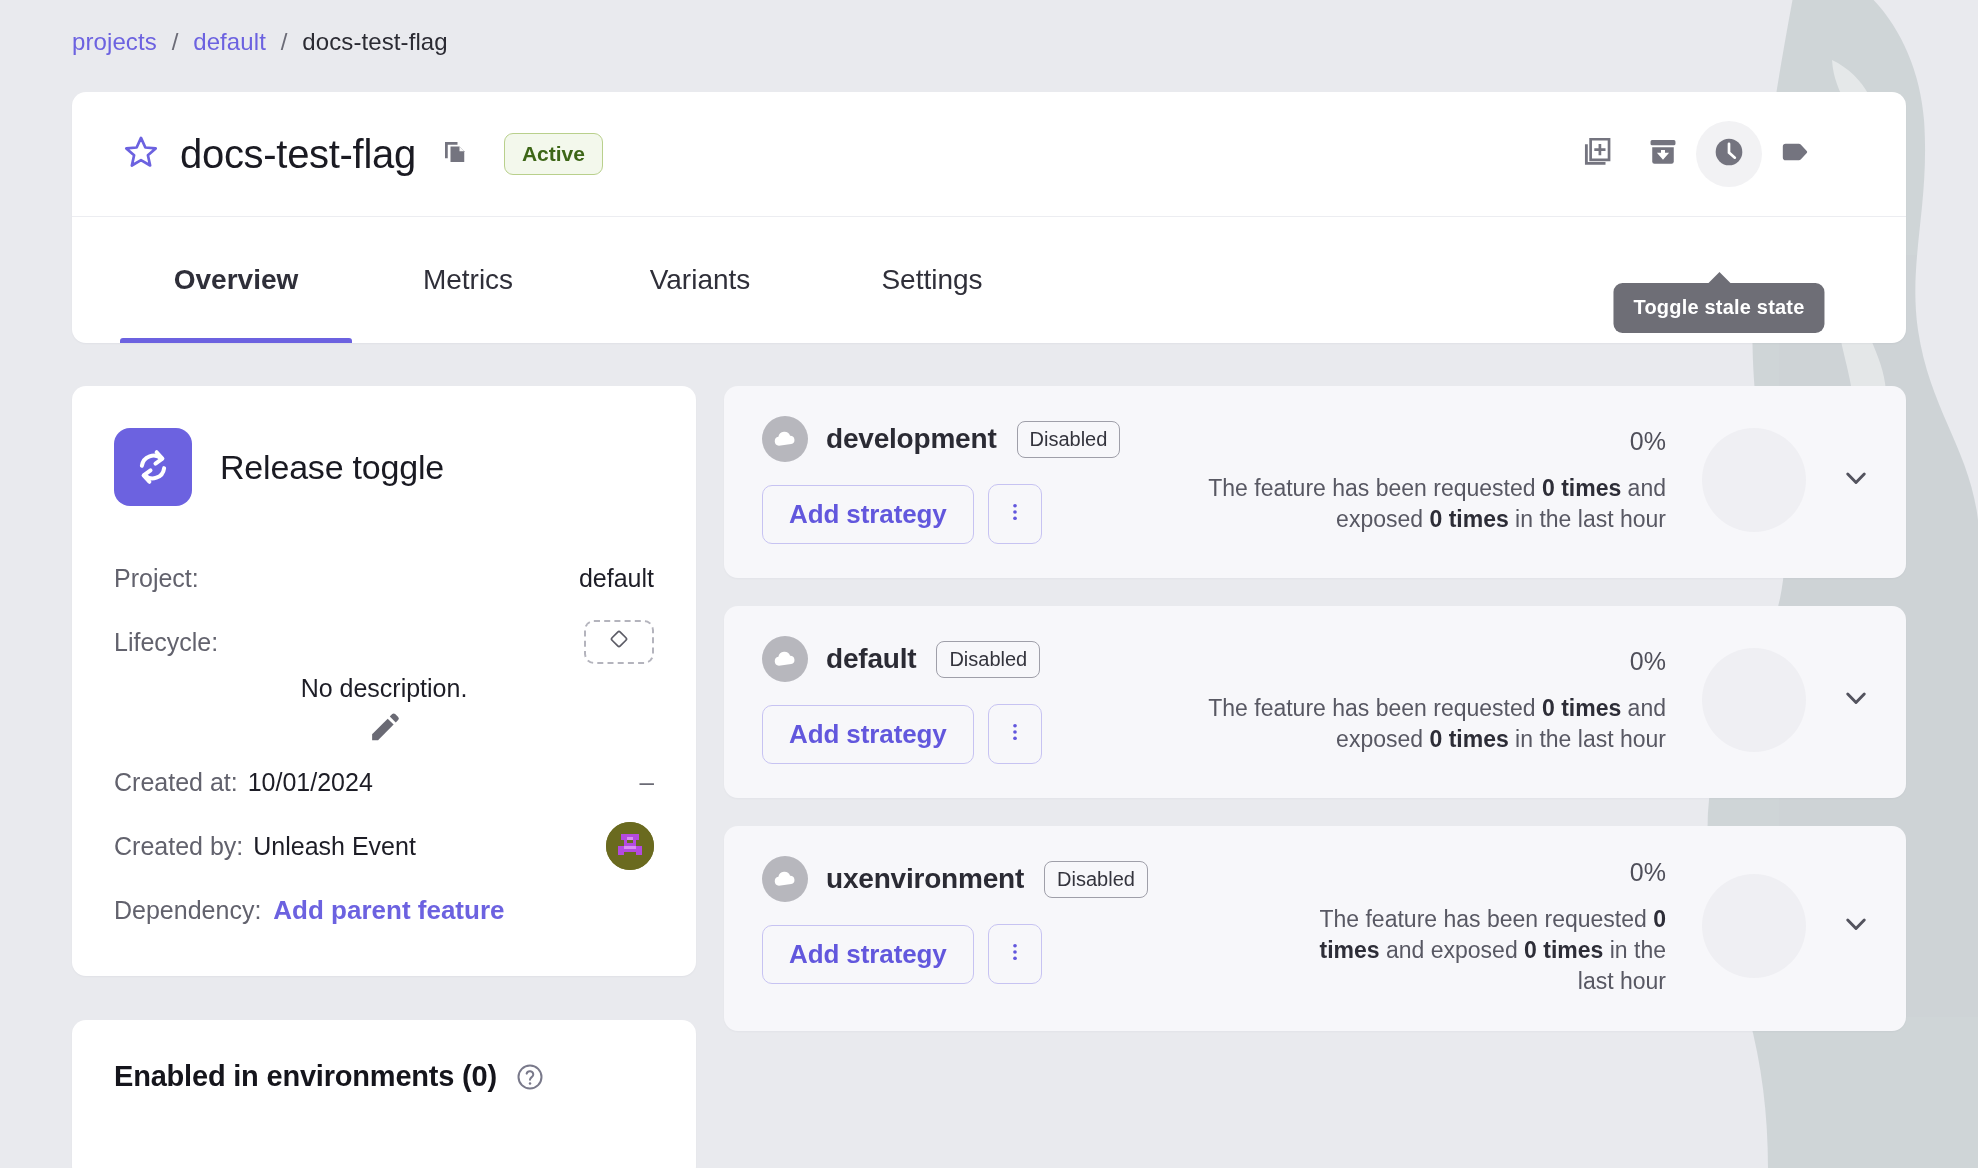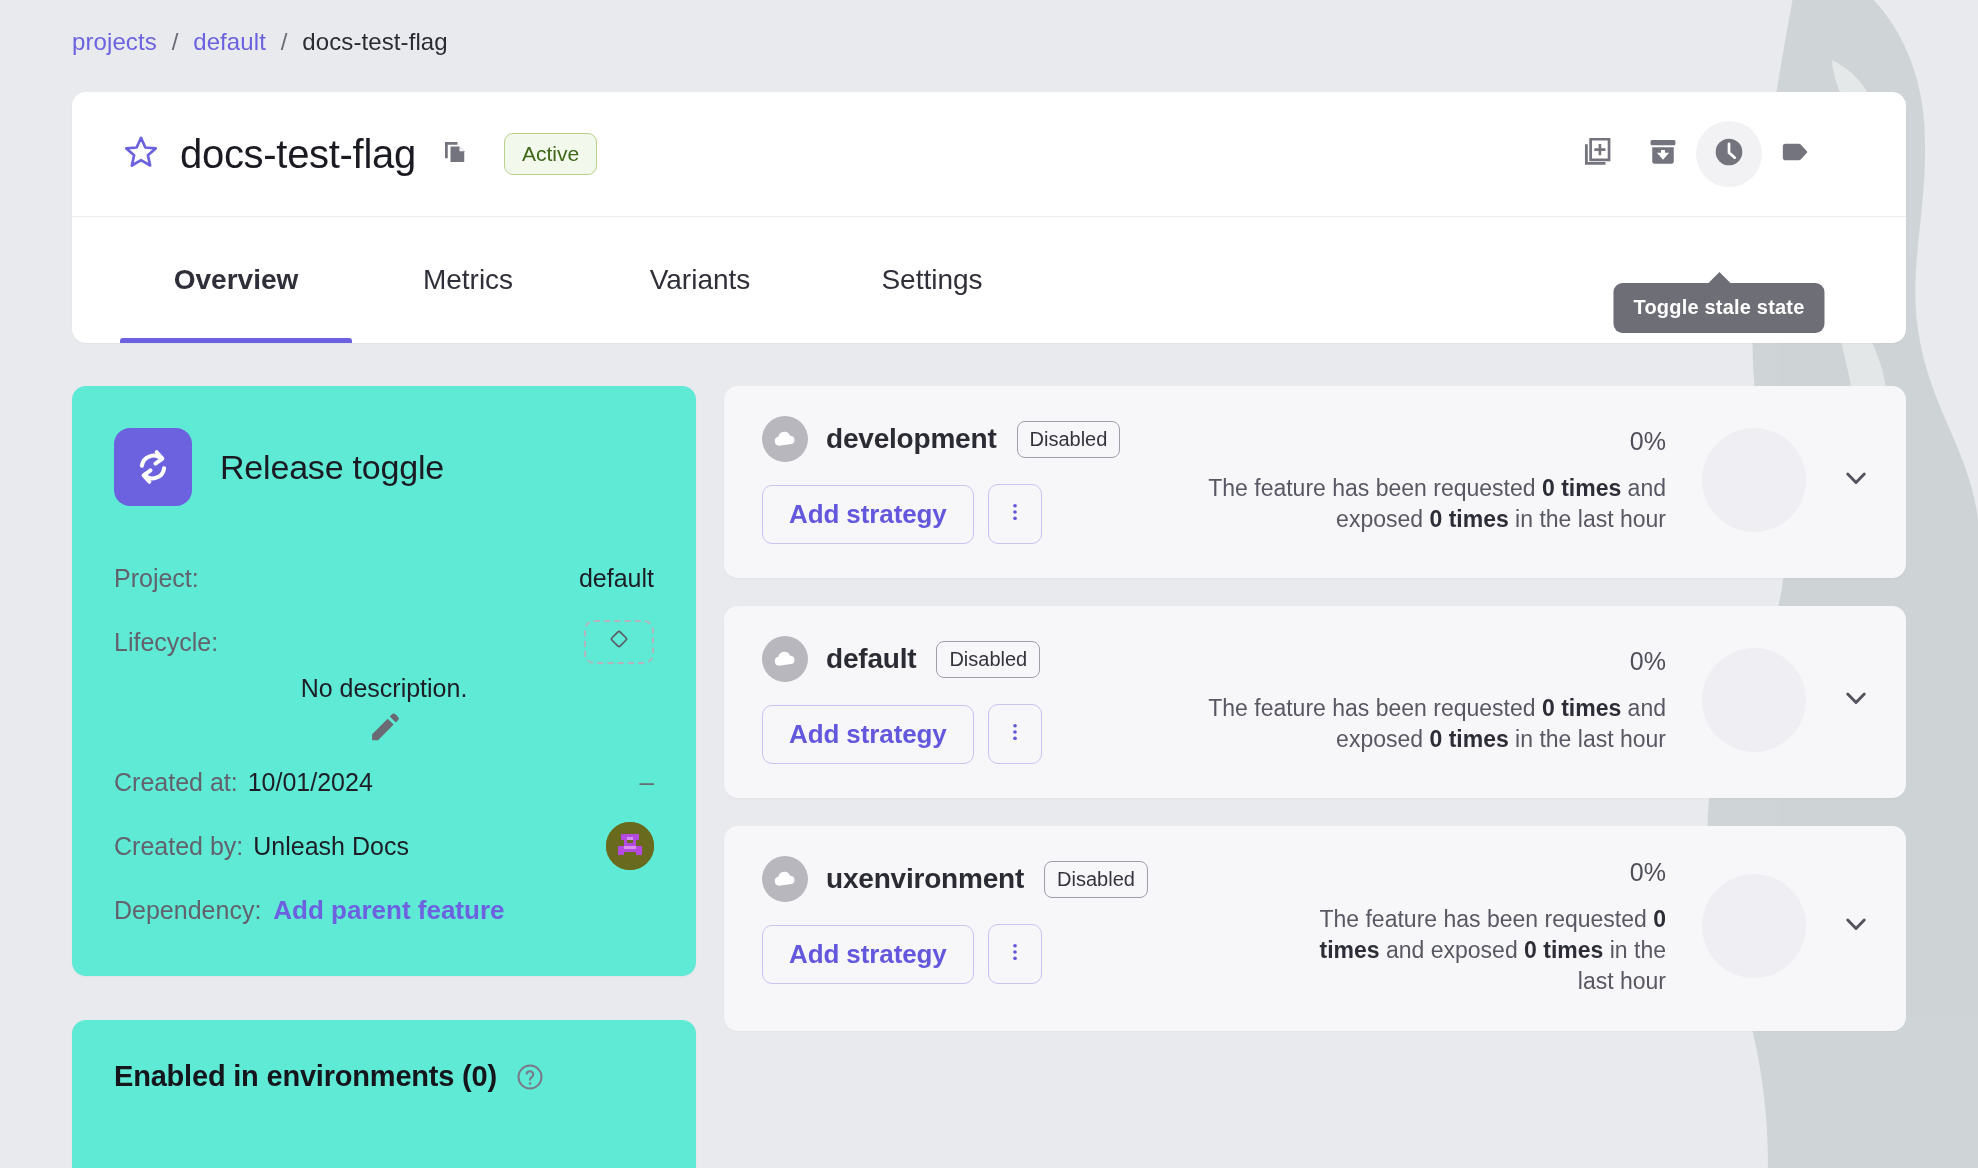--- a/index.html
+++ b/index.html
@@ -83,21 +83,21 @@
     margin-left: 22px;
     width: 34px; height: 34px;
     display:flex; align-items:center; justify-content:center;
   }
   #active-badge {
     margin-left: 32px;
     border: 1px solid #b9d08c;
     background: #f3f8ec;
     color: #3d6617;
     font-size: 21px;
-    font-weight: 400;
+    font-weight: 700;
     border-radius: 9px;
     padding: 9px 17px 10px;
     line-height: 1;
   }
   #header-actions {
     margin-left: auto;
     display: flex;
     align-items: center;
     position: relative;
     padding-right: 46px;
@@ -174,21 +174,21 @@
     width: 1834px;
     display: flex;
     gap: 28px;
     z-index: 2;
   }
   #left-col { width: 624px; flex: none; }
   #right-col { flex: 1; }
 
   
   .panel {
-    background: #5eead4;
+    background: #ffffff;
     border-radius: 14px;
     box-shadow: 0 1px 2px rgba(30,30,50,.04);
   }
   #info-card { padding: 42px 42px 34px; }
   #type-row {
     display: flex;
     align-items: center;
     margin-bottom: 40px;
   }
   #type-icon {
@@ -507,21 +507,21 @@
 
       <div class="meta-row">
         <span class="meta-key">Created at:</span>
         <span class="meta-val">10/01/2024</span>
         <span class="meta-spacer"></span>
         <span class="dash-mark">–</span>
       </div>
 
       <div class="meta-row">
         <span class="meta-key">Created by:</span>
-        <span class="meta-val">Unleash Docs</span>
+        <span class="meta-val">Unleash Event</span>
         <span class="meta-spacer"></span>
         <span id="avatar">
           <svg width="48" height="48" viewBox="0 0 16 16" shape-rendering="crispEdges">
             <rect width="16" height="16" fill="#6a6a1f"></rect>
             <g fill="#b44ae0">
               <rect x="5" y="4" width="6" height="2"></rect>
               <rect x="6" y="6" width="1" height="2"></rect>
               <rect x="9" y="6" width="1" height="2"></rect>
               <rect x="7" y="7" width="2" height="1"></rect>
               <rect x="4" y="8" width="8" height="2"></rect>

